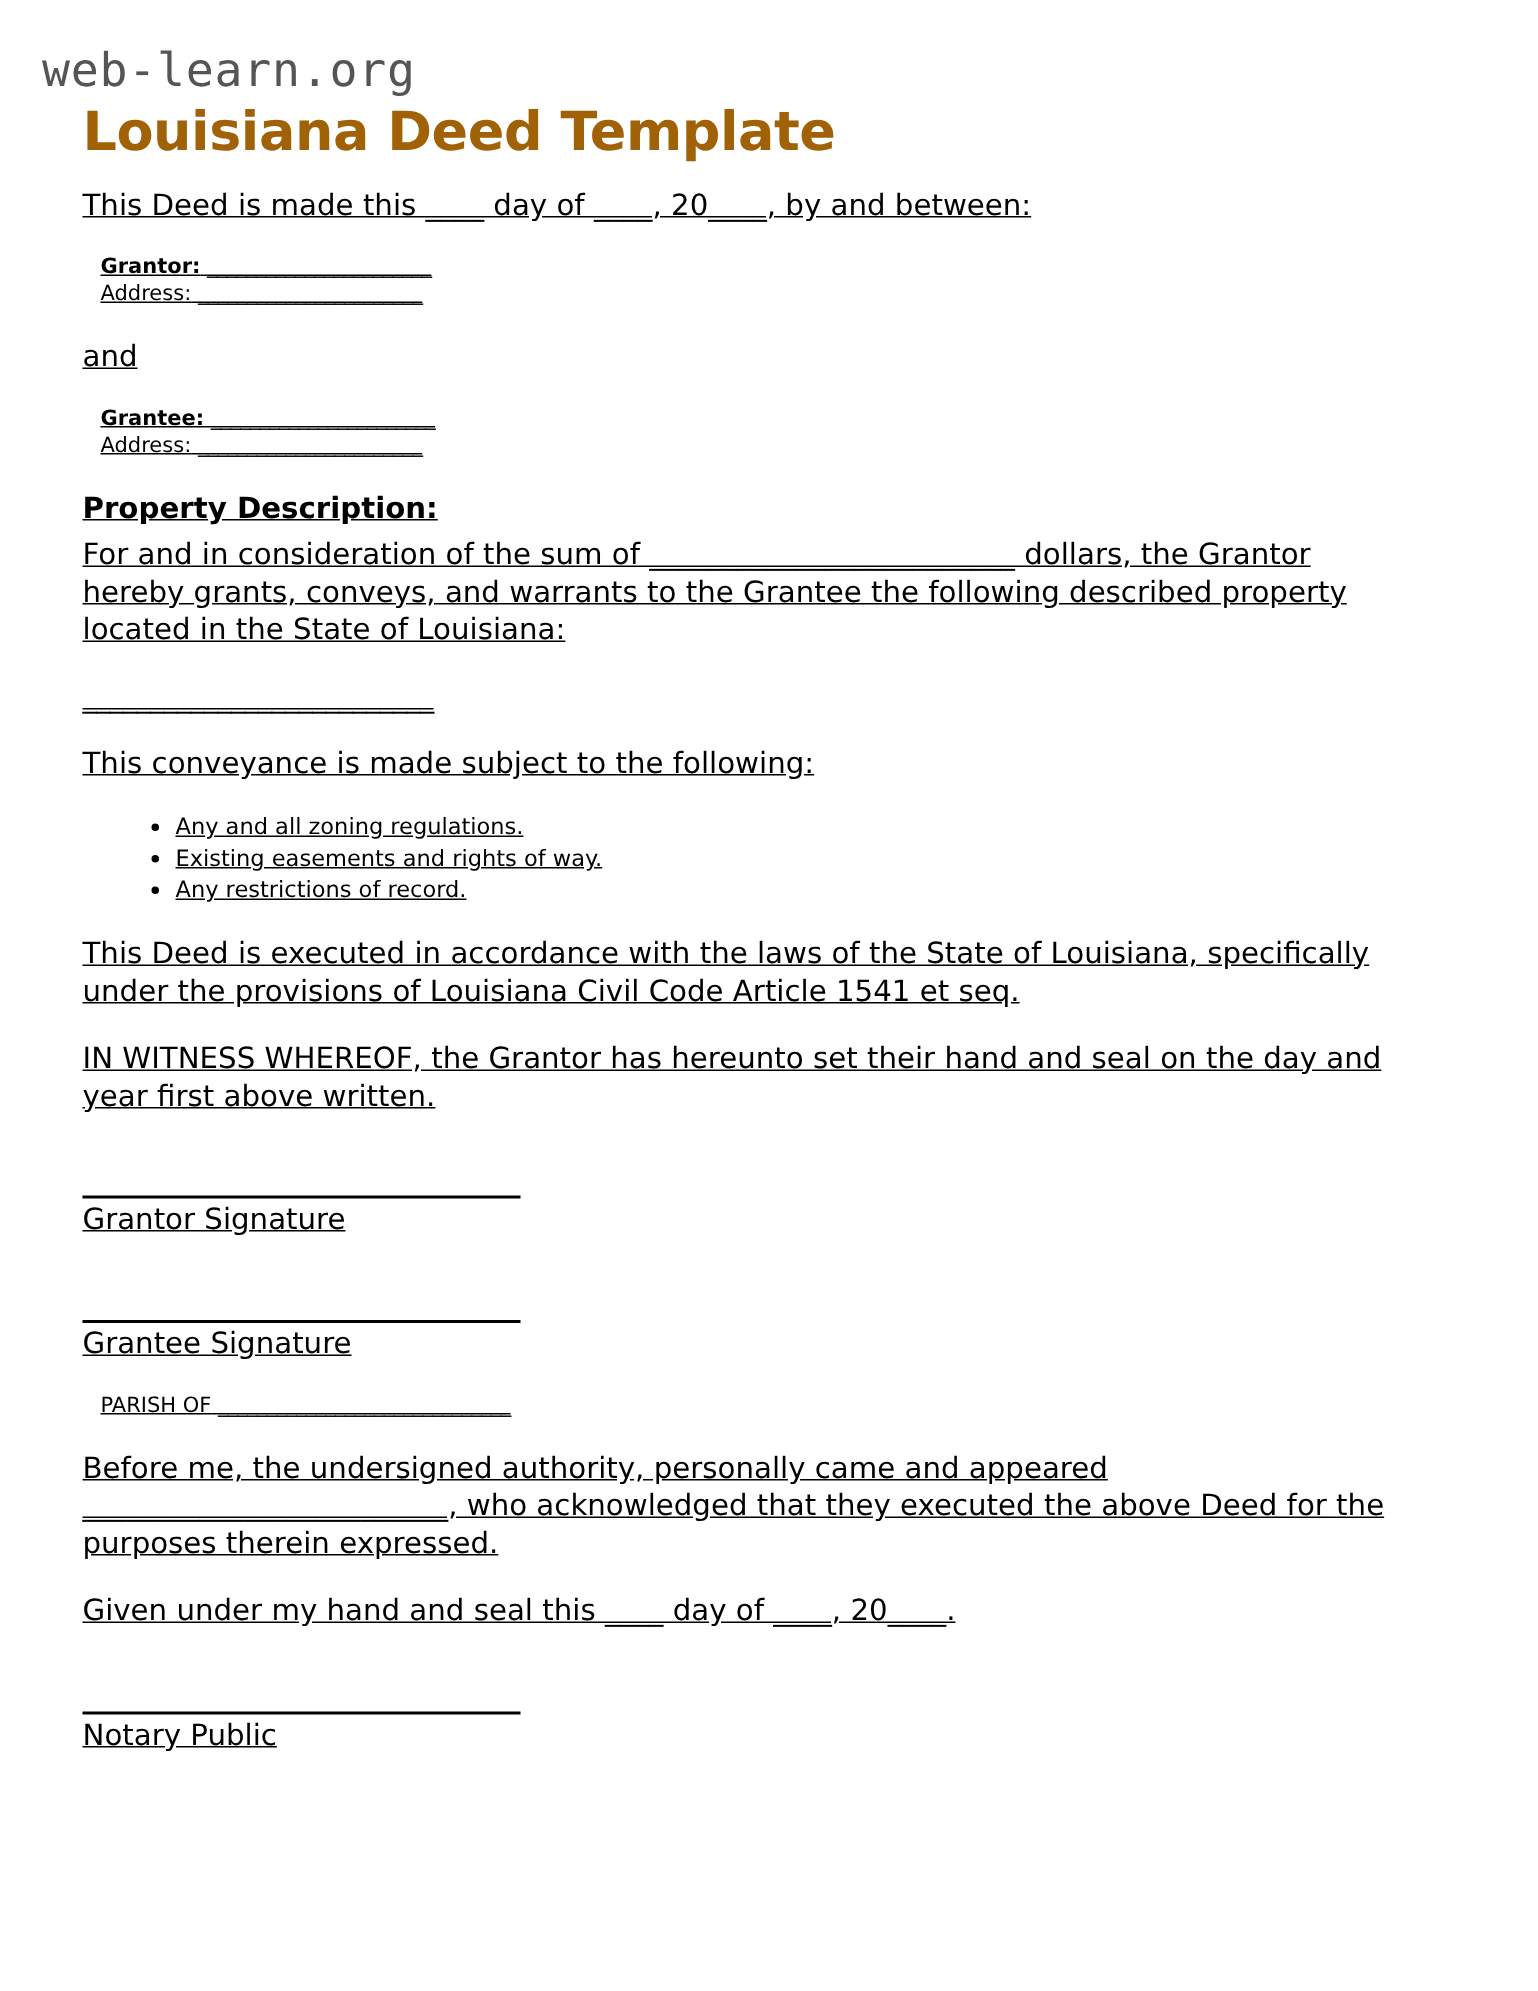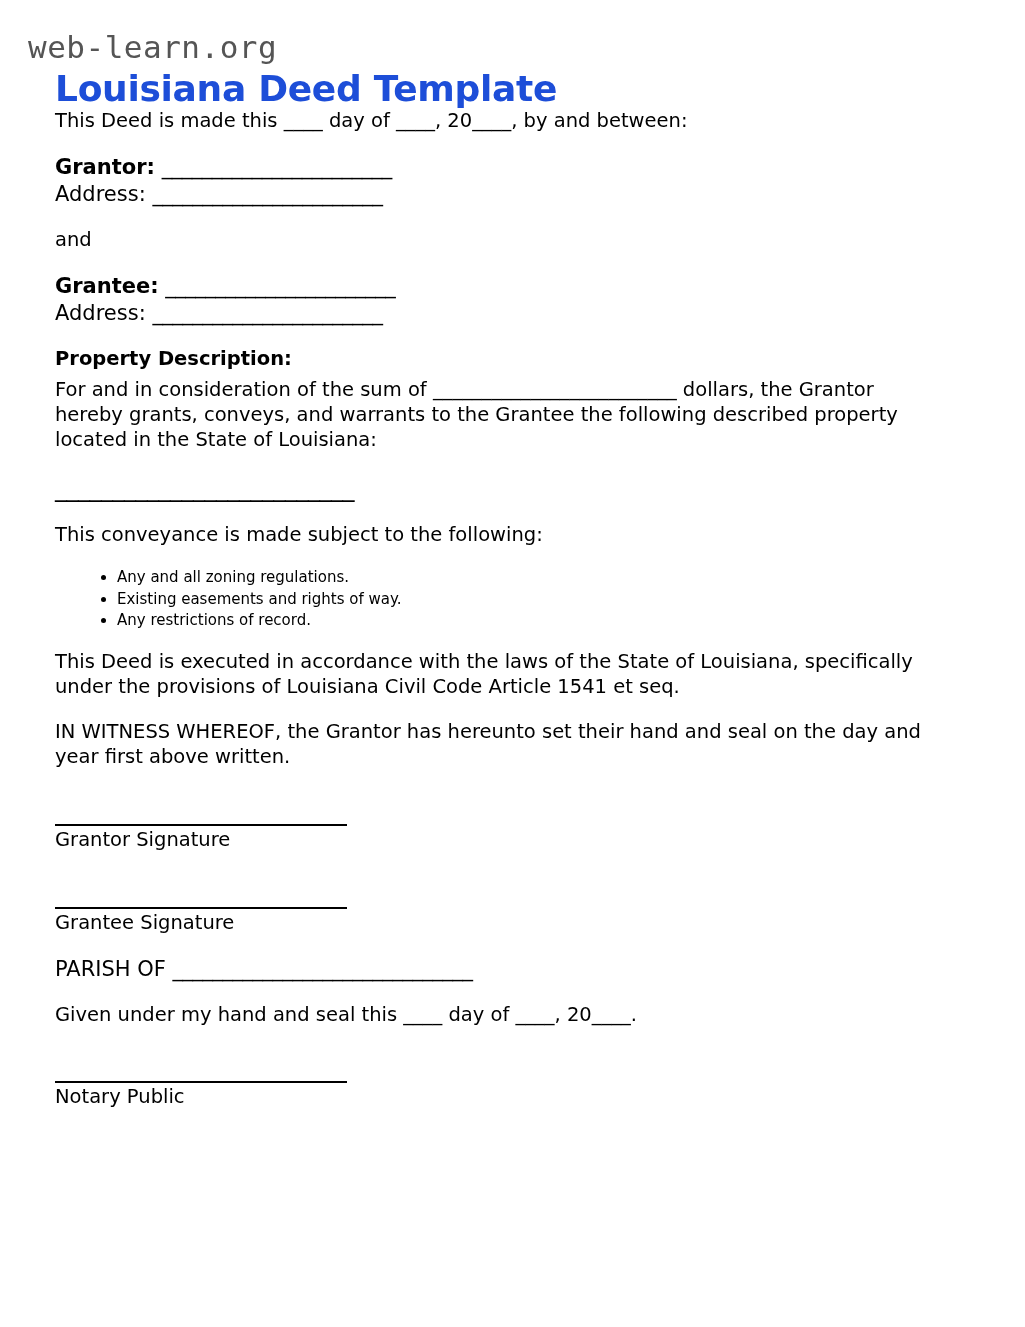--- a/index.html
+++ b/index.html
@@ -27,42 +27,43 @@
     color: #555555;
     letter-spacing: 0.5px;
     line-height: 1.1;
     margin: 0 0 0 0;
     white-space: nowrap;
   }
   .doc-title {
     font-family: "DejaVu Sans", sans-serif;
     font-size: 36px;
     font-weight: bold;
-    color: #1d4ed8;
-    margin: 4px 0 0 27px;
+    color: #a16207;
+    margin: 4px 0 16px 27px;
     line-height: 1.15;
     letter-spacing: -0.3px;
   }
   .body-wrap {
     margin-left: 27px;
     margin-right: 0;
     width: 888px;
+    text-decoration: underline;
   }
   p.para {
     font-size: 19.5px;
     line-height: 1.28;
     margin: 0 0 20px 0;
   }
   .gap-top {
     margin-top: 36px;
   }
   .block {
-    font-size: 21px;
+    font-size: 14px;
     line-height: 1.28;
-    margin: 0 0 20px 0;
+    margin: 0 0 20px 12px;
   }
   .block .row {
     white-space: nowrap;
   }
   .lbl-bold {
     font-weight: bold;
   }
   .blank {
     font-family: "DejaVu Sans", sans-serif;
     letter-spacing: -0.5px;
@@ -87,21 +88,21 @@
     margin: 0 0 2px 0;
   }
   .sig-label {
     font-size: 19.5px;
     line-height: 1.28;
   }
   .sig-spacer {
     height: 34px;
   }
   .prop-blank {
-    font-size: 24px;
+    font-size: 19px;
     line-height: 1.28;
     letter-spacing: -0.5px;
     margin: 0 0 20px 0;
   }
 </style>
 </head>
 <body>
 
 <div class="page">
 
@@ -153,20 +154,21 @@
 
     <div class="sig-group">
       <div class="sig-line"></div>
       <div class="sig-label">Grantee Signature</div>
     </div>
 
     <div class="block">
       <div class="row"><span>PARISH OF</span> <span class="blank">______________________________</span></div>
     </div>
 
+    <p class="para">Before me, the undersigned authority, personally came and appeared _________________________, who acknowledged that they executed the above Deed for the purposes therein expressed.</p>
 
     <p class="para">Given under my hand and seal this ____ day of ____, 20____.</p>
 
     <div class="sig-spacer"></div>
 
     <div class="sig-group">
       <div class="sig-line"></div>
       <div class="sig-label">Notary Public</div>
     </div>
 

